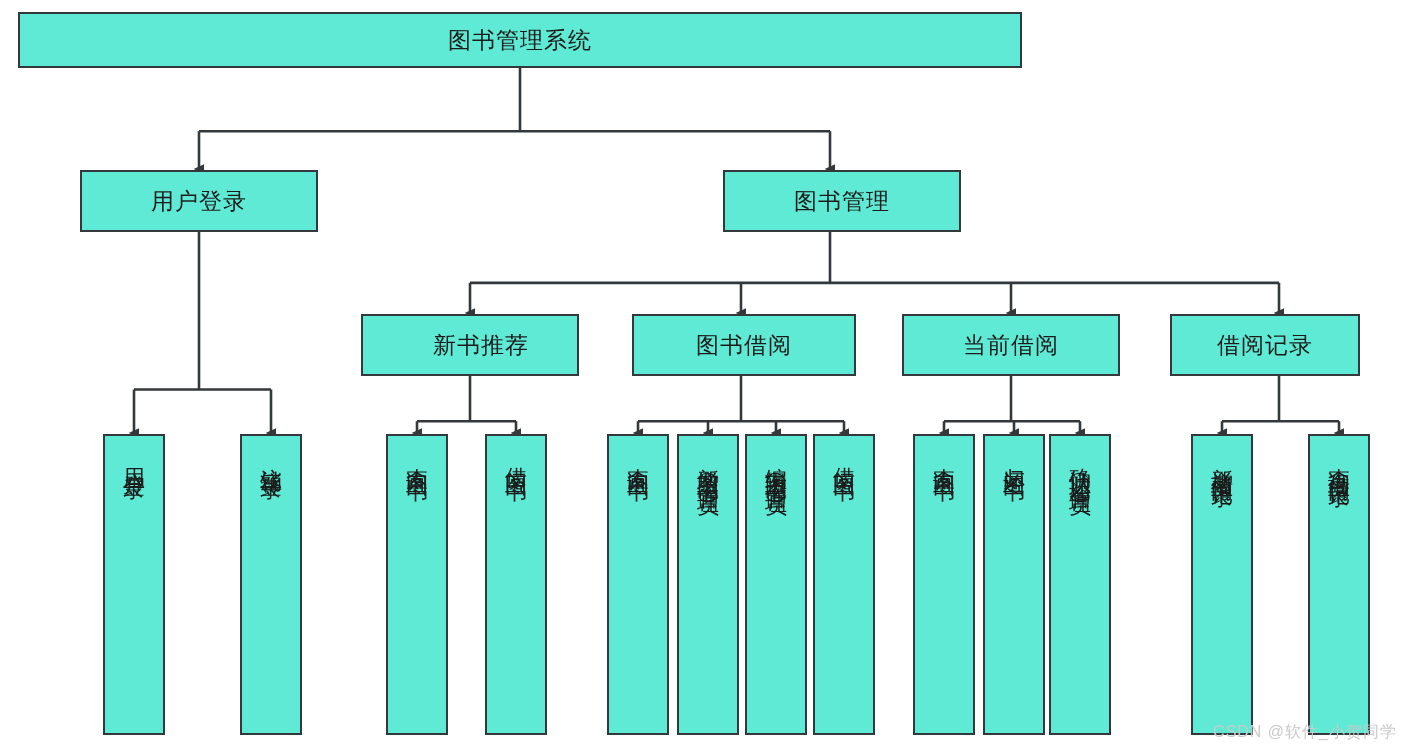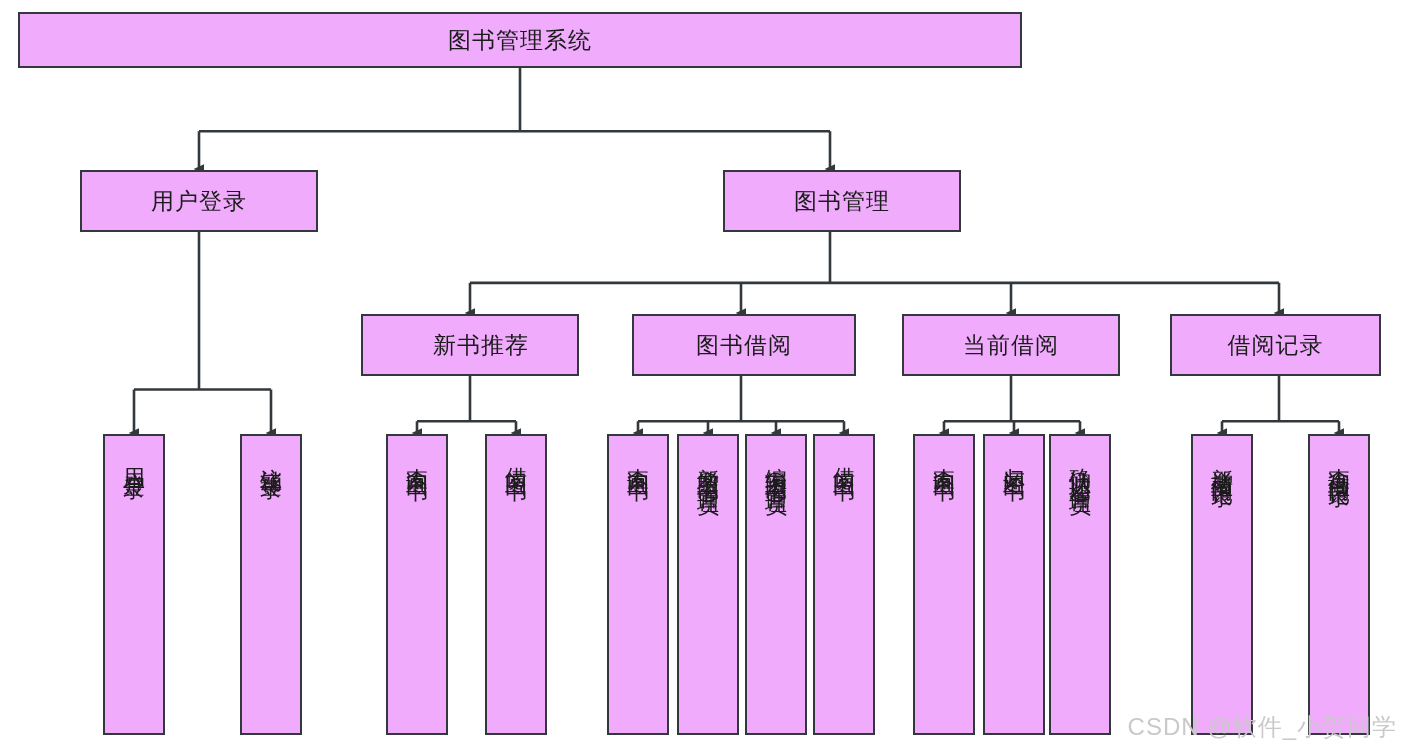--- a/index.html
+++ b/index.html
@@ -22,21 +22,21 @@
     left: 0;
     top: 0;
     width: 1405px;
     height: 747px;
     pointer-events: none;
   }
   .node {
     position: absolute;
     box-sizing: border-box;
     border: 2.5px solid #33383d;
-    background: #f0abfc;
+    background: #5eead4;
     display: flex;
     align-items: center;
     justify-content: center;
     color: #1b1b1b;
   }
   .node.horiz {
     font-size: 23px;
     letter-spacing: 1px;
   }
   .node.vert {
@@ -52,21 +52,21 @@
     display: block;
   }
   .node .hlabel {
     display: block;
     white-space: nowrap;
   }
   .watermark {
     position: absolute;
     right: 8px;
     bottom: 4px;
-    font-size: 24px;
+    font-size: 16px;
     color: #c9c9c9;
     letter-spacing: 1px;
     white-space: nowrap;
   }
 </style>
 </head>
 <body>
 
 <div id="canvas">
 
@@ -126,21 +126,21 @@
       </div>
       <div class="node horiz" style="left: 361px; top: 314px; width: 218px; height: 62px; padding-left: 22px;">
         <span class="hlabel">新书推荐</span>
       </div>
       <div class="node horiz" style="left: 632px; top: 314px; width: 224px; height: 62px;">
         <span class="hlabel">图书借阅</span>
       </div>
       <div class="node horiz" style="left: 902px; top: 314px; width: 218px; height: 62px; justify-content: center;">
         <span class="hlabel">当前借阅</span>
       </div>
-      <div class="node horiz" style="left: 1170px; top: 314px; width: 211px; height: 62px;">
+      <div class="node horiz" style="left: 1170px; top: 314px; width: 190px; height: 62px;">
         <span class="hlabel">借阅记录</span>
       </div>
       <div class="node vert" style="left: 103px; top: 434px; width: 62px; height: 301px;">
         <span class="vlabel">用户登录</span>
       </div>
       <div class="node vert" style="left: 240px; top: 434px; width: 62px; height: 301px;">
         <span class="vlabel">注销登录</span>
       </div>
       <div class="node vert" style="left: 386px; top: 434px; width: 62px; height: 301px;">
         <span class="vlabel">查询图书</span>

